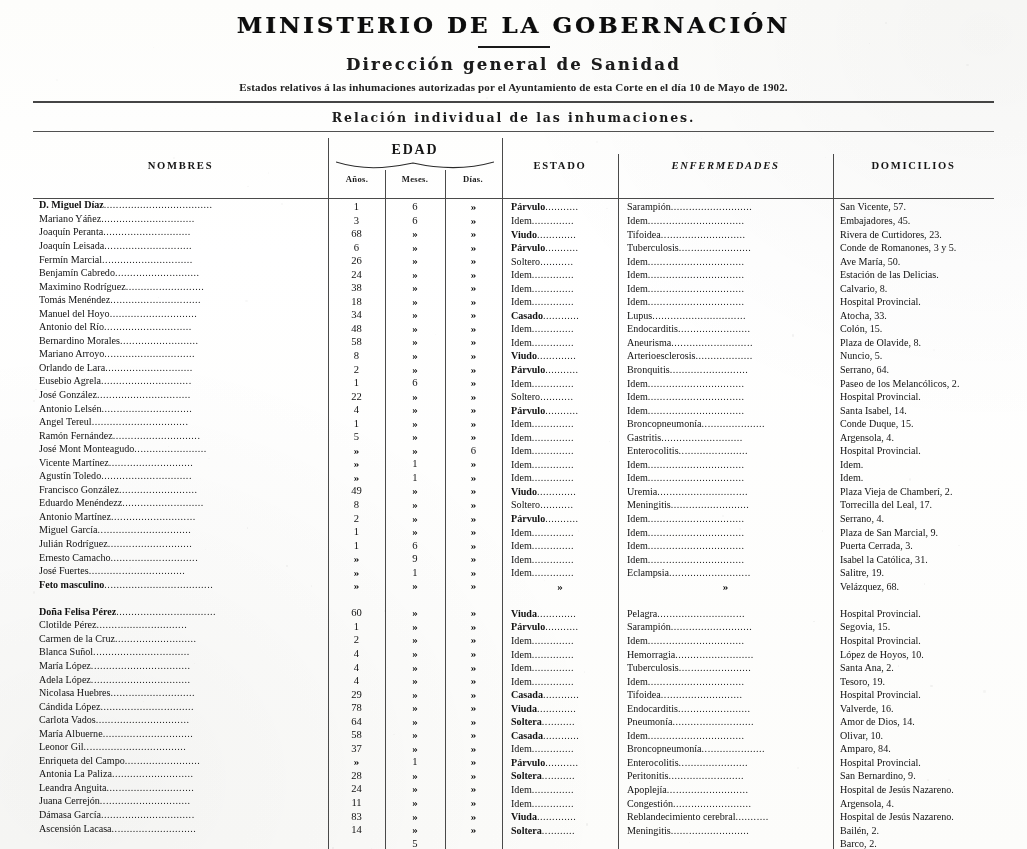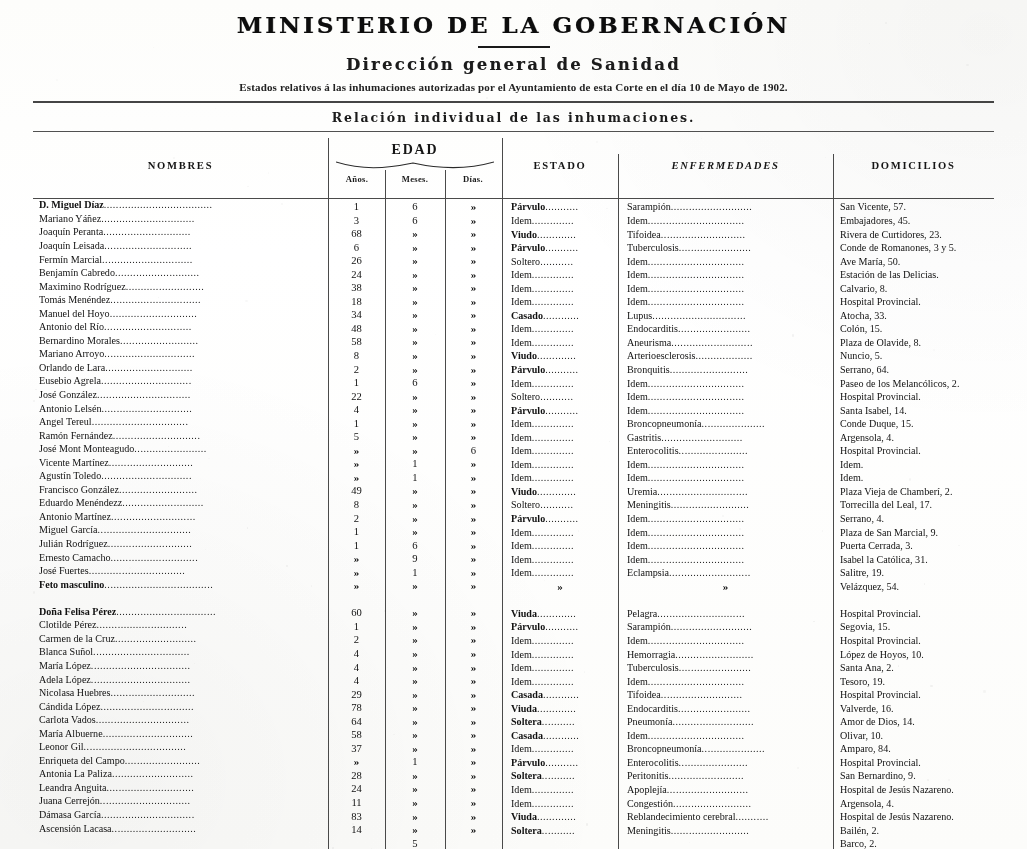--- a/index.html
+++ b/index.html
@@ -544,21 +544,21 @@
               <td class="enf"><span>Eclampsia</span><span class="fill">...........................</span></td>
               <td class="dom">Salitre, 19.</td>
             </tr>
             <tr>
               <td class="nom lvl0"><span class="nm"><span class="bold">Feto masculino</span><span class="fill">....................................</span></span></td>
               <td class="num"><span class="dq">»</span></td>
               <td class="num"><span class="dq">»</span></td>
               <td class="num"><span class="dq">»</span></td>
               <td class="est" style="text-align: center; padding-left: 0px;"><span class="dq">»</span></td>
               <td class="enf" style="text-align: center; padding-left: 0px;"><span class="dq">»</span></td>
-              <td class="dom">Velázquez, 54.</td>
+              <td class="dom">Velázquez, 68.</td>
             </tr>
             <tr class="blank-row">
               <td colspan="7"></td>
             </tr>
             <tr>
               <td class="nom lvl0"><span class="nm"><span class="bold">Doña Felisa Pérez</span><span class="fill">.................................</span></span></td>
               <td class="num">60</td>
               <td class="num"><span class="dq">»</span></td>
               <td class="num"><span class="dq">»</span></td>
               <td class="est"><span style="font-weight: bold;">Viuda</span><span class="fill">.............</span></td>

